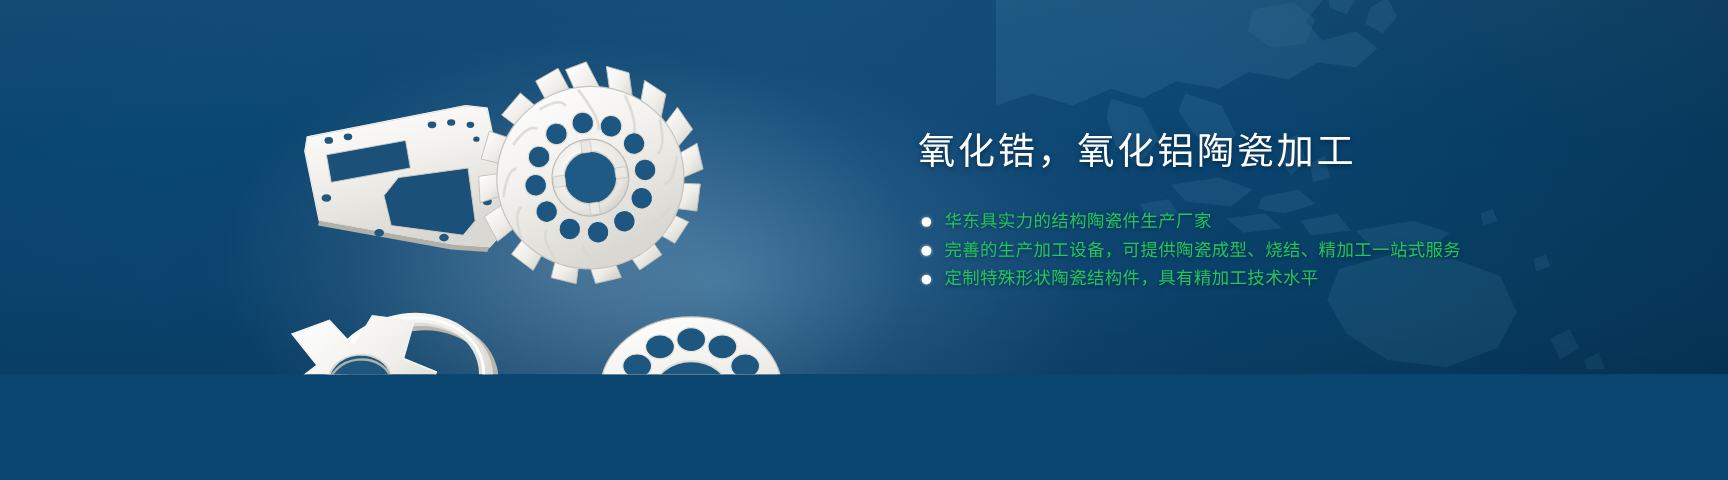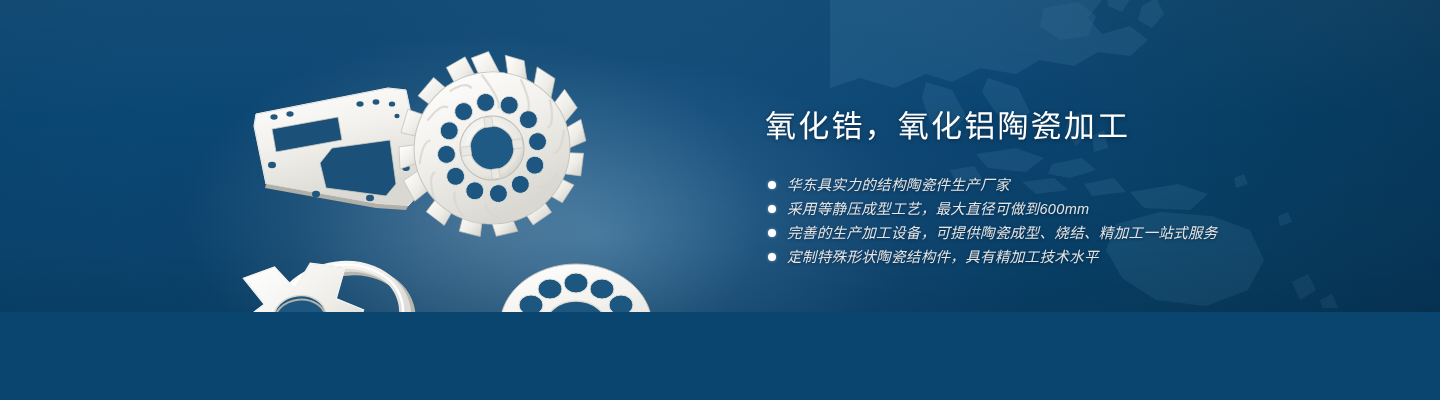--- a/index.html
+++ b/index.html
@@ -80,25 +80,24 @@
   }
   .bullets{
     list-style:none;
     margin:26px 0 0 0;padding:0;
   }
   .bullet{
     position:relative;
     padding-left:22px;
     font-size:14.5px;
     line-height:24px;
-    color:#e5e5e5;
+    color:#22c55e;
     letter-spacing:0.35px;
     white-space:nowrap;
     text-shadow:0 1px 3px rgba(0,16,34,0.5);
-    font-style:italic;
   }
   .dot{
     position:absolute;left:3px;top:8.5px;
     width:8px;height:8px;border-radius:50%;
     background:#ffffff;
     box-shadow:0 0 3px rgba(255,255,255,0.45);
   }
 </style>
 </head>
 <body>
@@ -313,21 +312,20 @@
   <div class="copy">
     <h1 class="headline">氧化锆，氧化铝陶瓷加工</h1>
 
     <ul class="bullets">
       <li class="bullet">
         <span class="dot"></span>
         <span>华东具实力的结构陶瓷件生产厂家</span>
       </li>
       <li class="bullet">
         <span class="dot"></span>
-        <span>采用等静压成型工艺，最大直径可做到600mm</span>
       </li>
       <li class="bullet">
         <span class="dot"></span>
         <span>完善的生产加工设备，可提供陶瓷成型、烧结、精加工一站式服务</span>
       </li>
       <li class="bullet">
         <span class="dot"></span>
         <span>定制特殊形状陶瓷结构件，具有精加工技术水平</span>
       </li>
     </ul>

